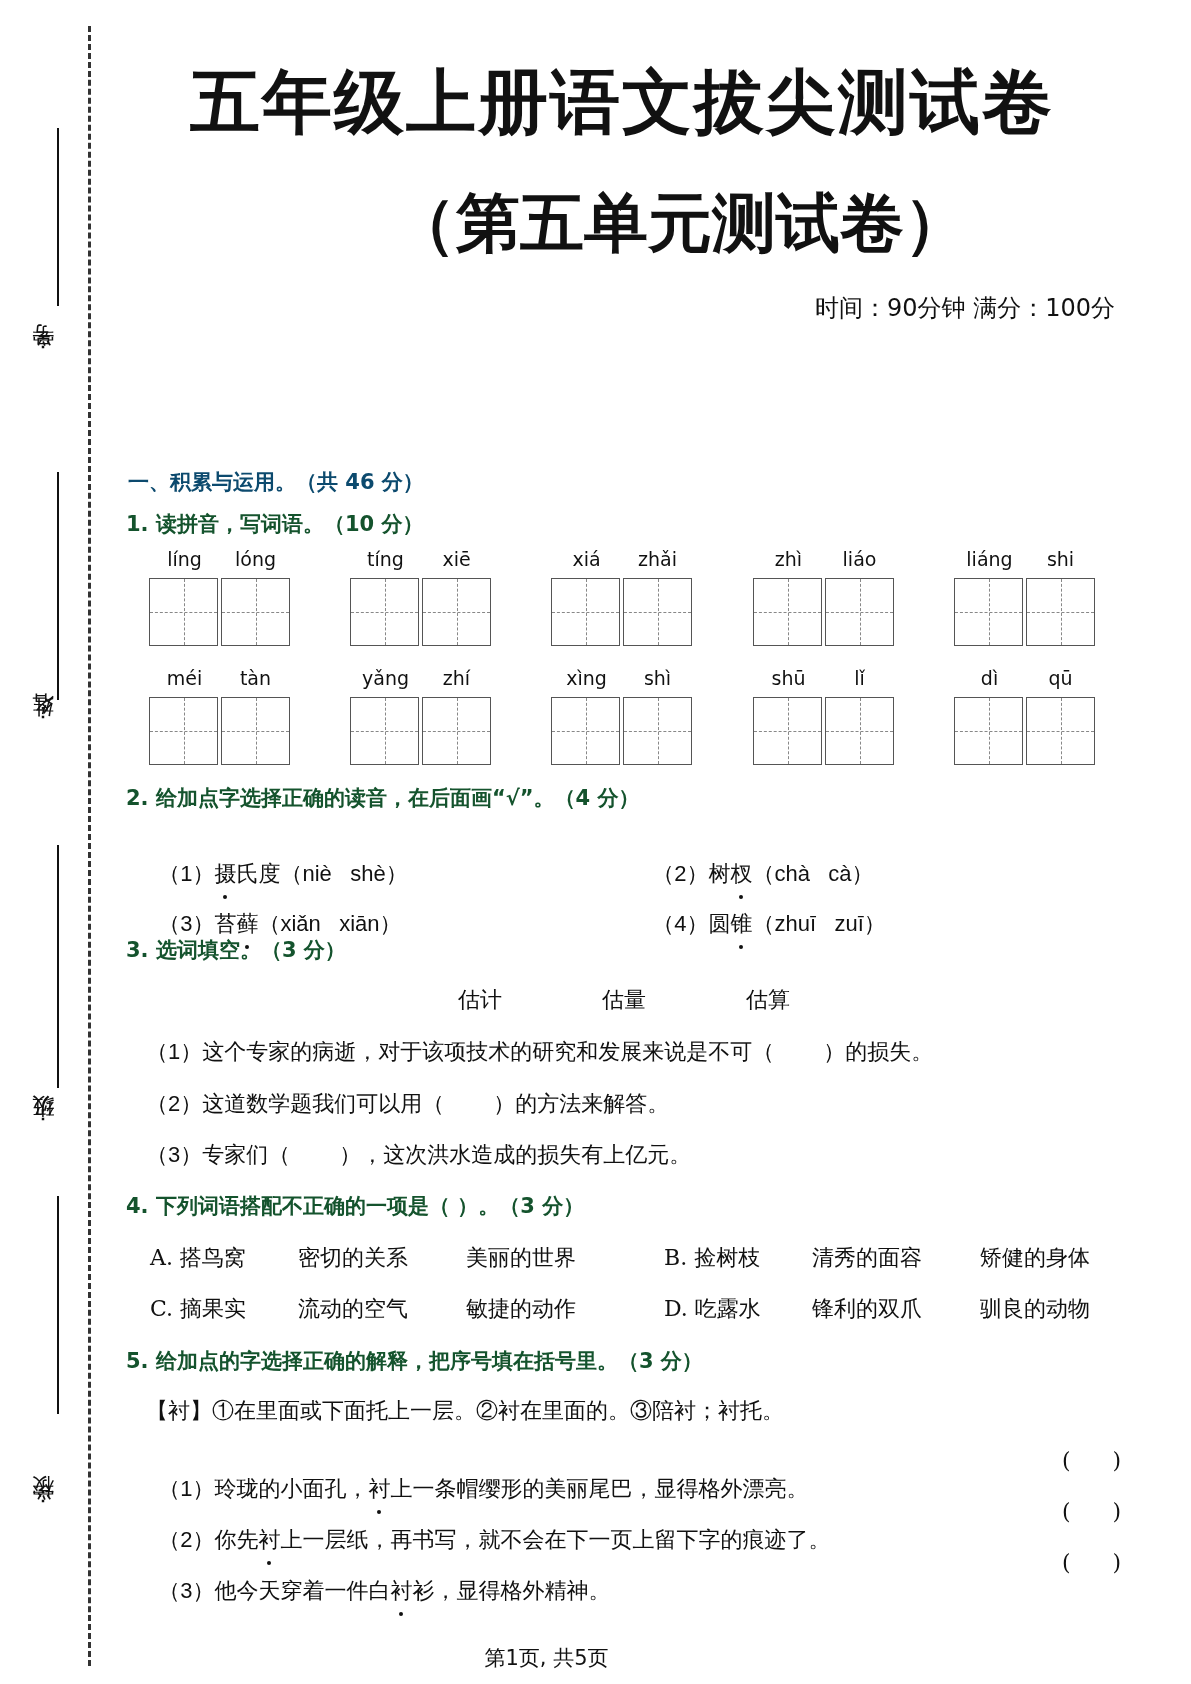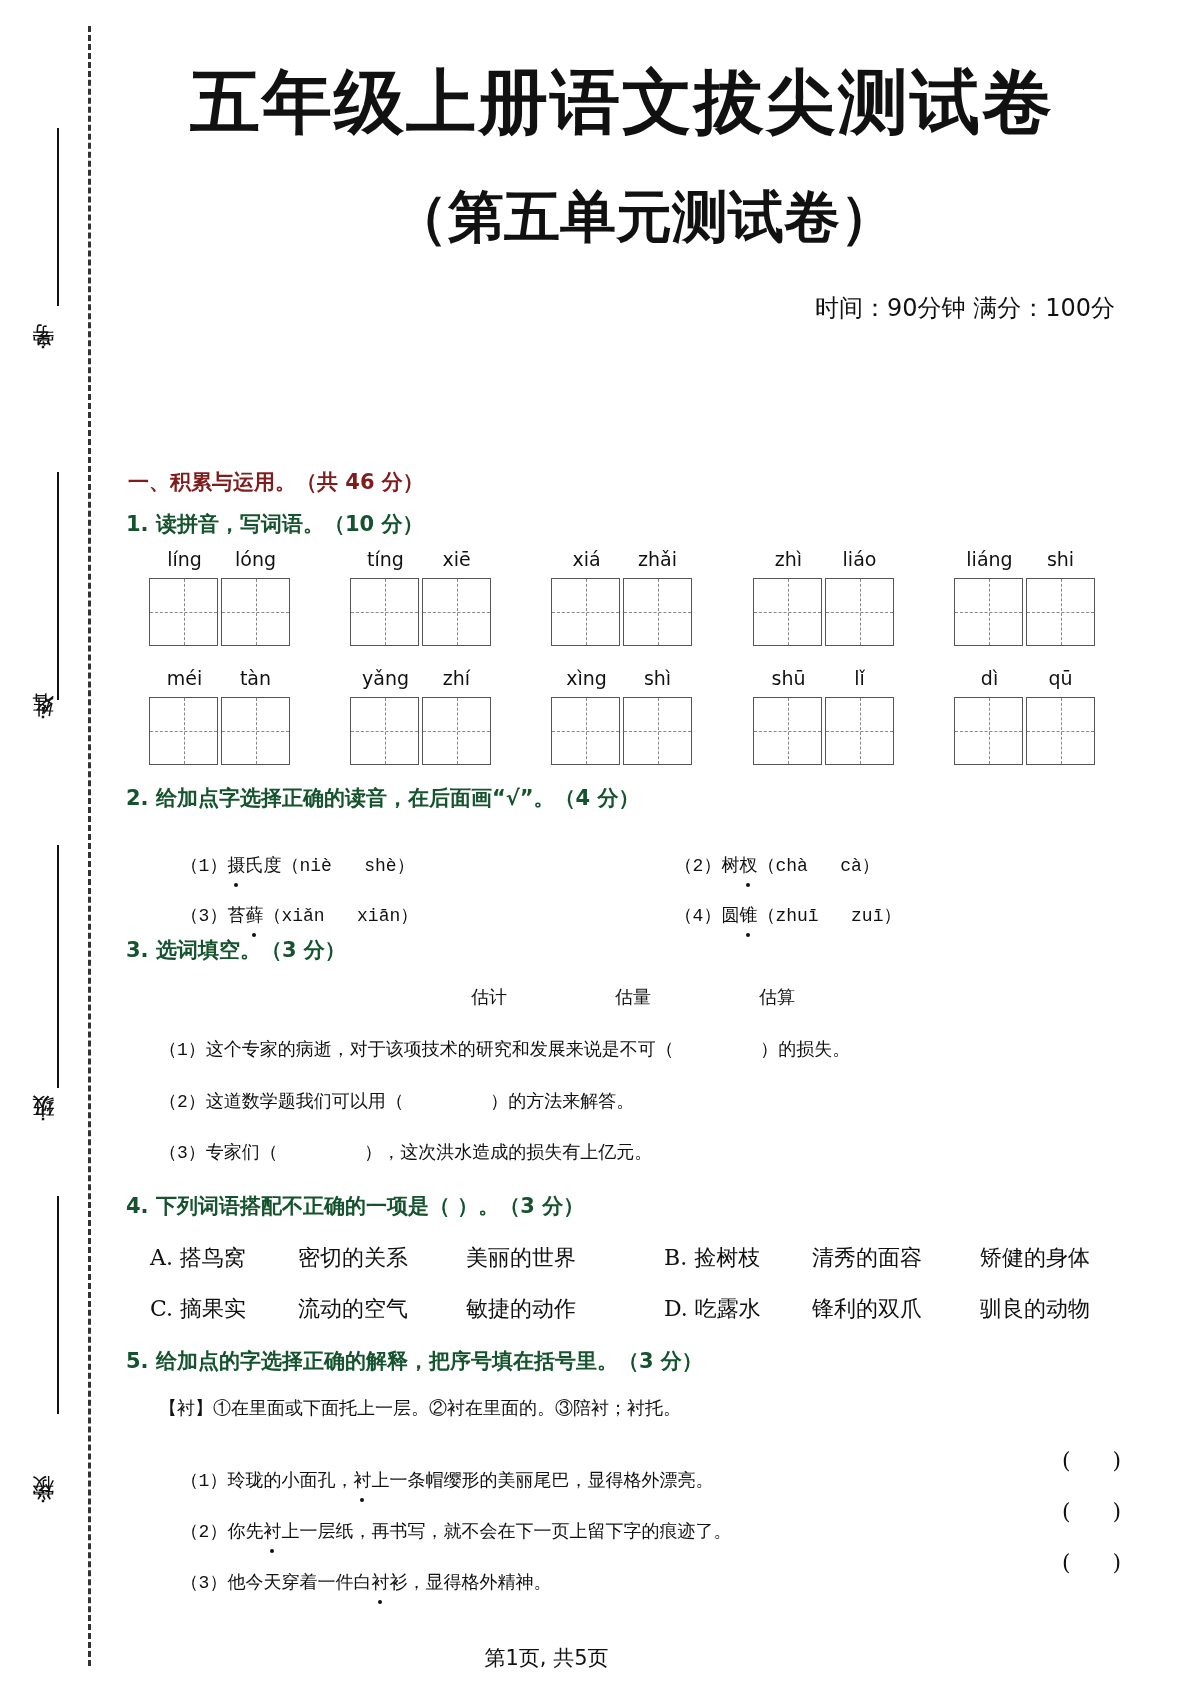--- a/index.html
+++ b/index.html
@@ -5,38 +5,38 @@
   * { box-sizing: border-box; margin: 0; padding: 0; }
   html, body { width: 1191px; height: 1684px; background: #ffffff; overflow: hidden; }
   body { position: relative; font-family: "DejaVu Sans", "Liberation Sans", sans-serif; color: #111; }
 
   
   .dash-line { position: absolute; left: 88px; top: 26px; width: 0; height: 1640px; border-left: 3px dashed #333; }
   .margin-line { position: absolute; left: 57px; width: 2px; background: #111; }
   .margin-label { position: absolute; left: 28px; width: 40px; font-size: 22px; writing-mode: vertical-rl; transform: rotate(180deg); font-family: "DejaVu Serif", serif; letter-spacing: 2px; }
 
   .title { position: absolute; left: 190px; top: 56px; font-size: 70px; font-weight: bold; letter-spacing: 2px; font-family: "DejaVu Sans", sans-serif; }
-  .subtitle { position: absolute; left: 392px; top: 180px; font-size: 56px; font-weight: bold; font-family: "DejaVu Sans", sans-serif; }
+  .subtitle { position: absolute; left: 392px; top: 180px; font-size: 64px; font-weight: bold; font-family: "DejaVu Sans", sans-serif; }
   .time-info { position: absolute; right: 76px; top: 292px; font-size: 24px; }
 
   table.score { position: absolute; left: 168px; top: 320px; width: 953px; border-collapse: collapse; }
   table.score td { border: 2px solid #333; height: 69px; text-align: center; font-size: 42px; font-weight: bold; font-family: "DejaVu Serif", serif; }
 
-  .sec-head { position: absolute; left: 128px; top: 468px; font-size: 21px; font-weight: bold; color: #7f1d1d; }
+  .sec-head { position: absolute; left: 128px; top: 468px; font-size: 21px; font-weight: bold; color: #0c4a6e; }
   .q-head { position: absolute; left: 126px; font-size: 21px; font-weight: bold; color: #14532d; }
 
   .py-group { position: absolute; width: 142px; }
   .py-labels { display: flex; height: 30px; }
   .py-labels span { flex: 1; text-align: center; font-size: 19px; }
   .boxes { display: flex; gap: 3px; }
   .box { width: 69px; height: 68px; border: 1.5px solid #555; position: relative; }
   .box::before { content: ""; position: absolute; left: 50%; top: 0; bottom: 0; border-left: 1.2px dashed #888; }
   .box::after { content: ""; position: absolute; top: 50%; left: 0; right: 0; border-top: 1.2px dashed #888; }
 
-  .line { position: absolute; font-size: 18px; font-family: Liberation Mono, monospace; white-space: pre; margin-left: 13px; }
+  .line { position: absolute; font-size: 22px; font-family: Liberation Sans, sans-serif; white-space: pre; }
   .dot { position: relative; display: inline-block; }
   .dot::after { content: ""; position: absolute; left: 50%; bottom: -10px; width: 4px; height: 4px; margin-left: -2px; border-radius: 50%; background: #111; }
 
   .opts { position: absolute; font-size: 22px; font-family: "DejaVu Serif", serif; }
   .paren-blank { position: absolute; right: 70px; font-size: 22px; font-family: "DejaVu Serif", serif; white-space: pre; }
 
   .footer { position: absolute; left: 0; width: 1093px; top: 1644px; text-align: center; font-size: 21px; }
 </style>
 </head>
 <body>

